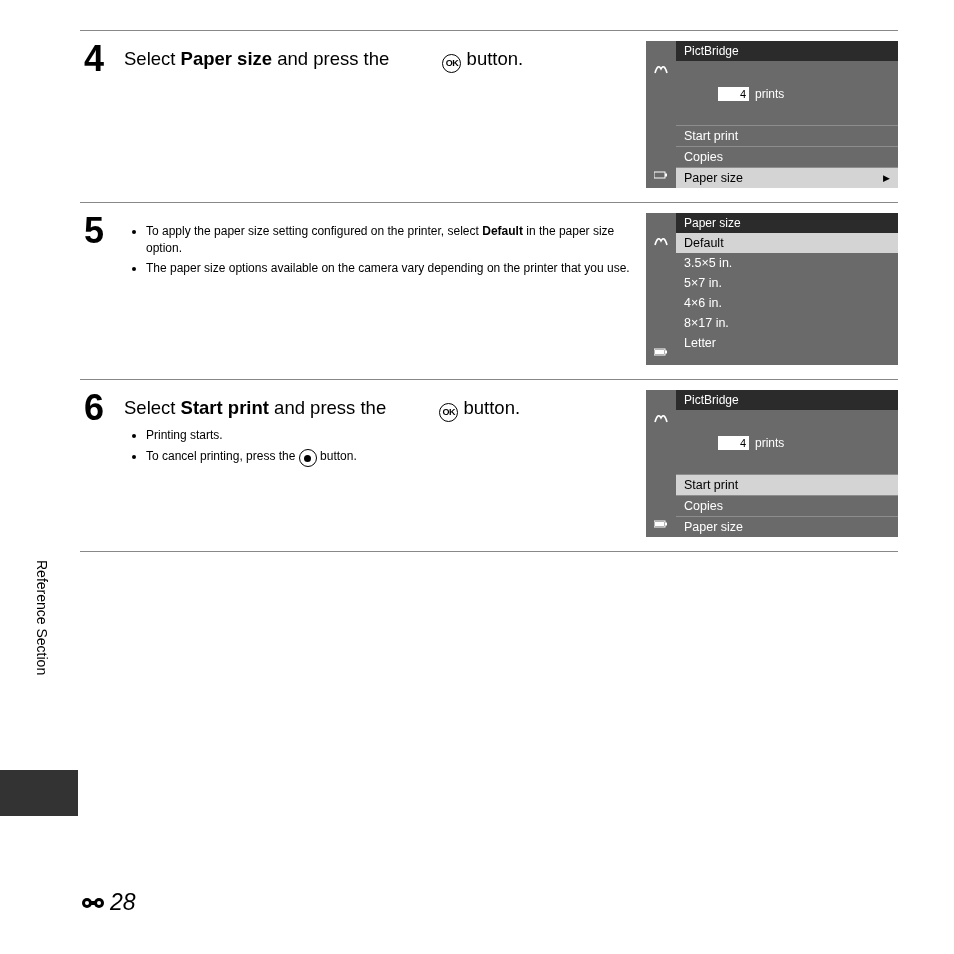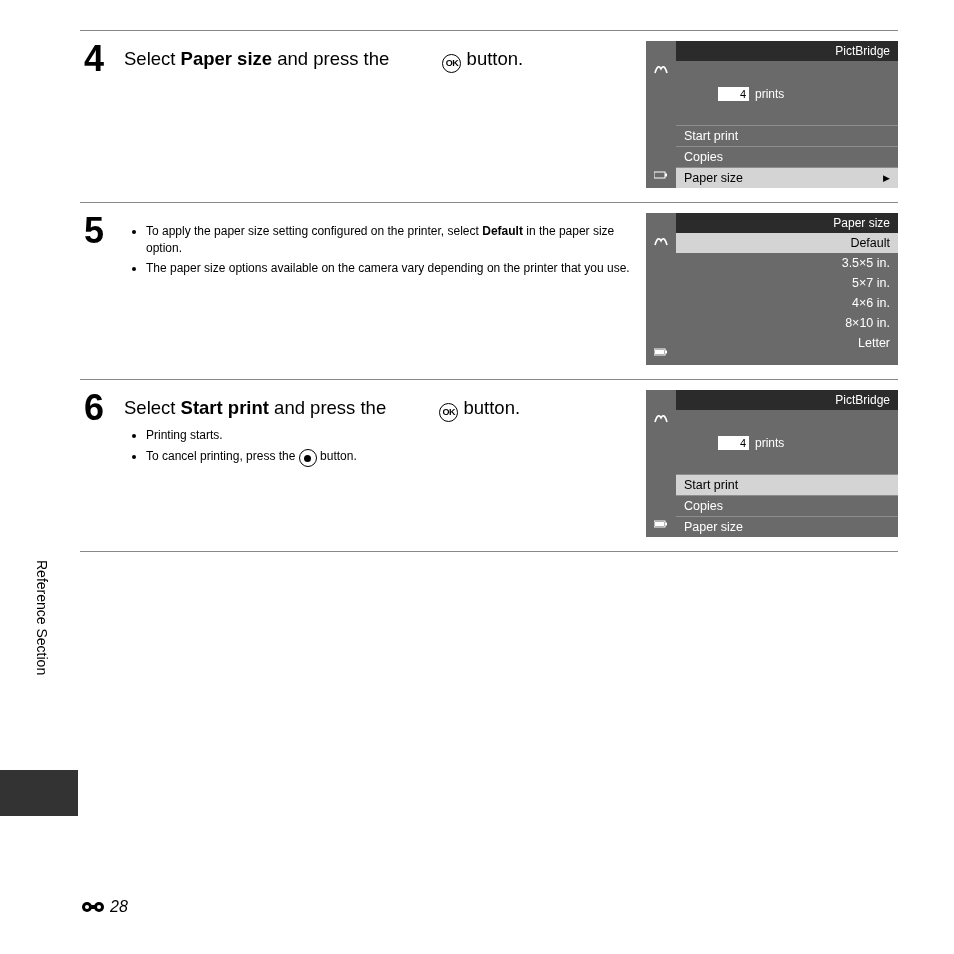--- a/index.html
+++ b/index.html
@@ -86,21 +86,20 @@
   }
   .screen {
     width: 252px;
     background: #6a6a6a;
     font-size: 12px;
     color: #fff;
     position: relative;
   }
   .screen-inner {
     display: flex;
-    text-align: right;
   }
   .left-strip {
     width: 30px;
     background: #6a6a6a;
     position: relative;
     display:flex;
     flex-direction:column;
     align-items:center;
     justify-content:space-between;
     padding: 18px 0 6px 0;
@@ -183,21 +182,21 @@
     left: 0;
     top: 770px;
     width: 78px;
     height: 46px;
     background: #333;
   }
   .page-foot {
     position: absolute;
     left: 80px;
     bottom: 38px;
-    font-size: 16px;
+    font-size: 23px;
     font-style: italic;
     display: flex;
     align-items: center;
     gap: 4px;
   }
   .page-foot svg { width:26px; height:14px; }
   .last-border {
     border-top:1px solid #888;
     margin-top:0;
   }
@@ -278,21 +277,21 @@
                 </svg>
             </span>
           </div>
           <div class="screen-main screen-main-sizes">
             <div class="title-bar">Paper size</div>
             <ul class="sizes">
               <li class="selected">Default</li>
               <li>3.5×5 in.</li>
               <li>5×7 in.</li>
               <li>4×6 in.</li>
-              <li>8×10 in.</li>
+              <li>8×17 in.</li>
               <li>Letter</li>
             </ul>
           </div>
         </div>
       </div>
     </div>
   </div>
 
   <div class="step">
     <div class="step-num">6</div>

